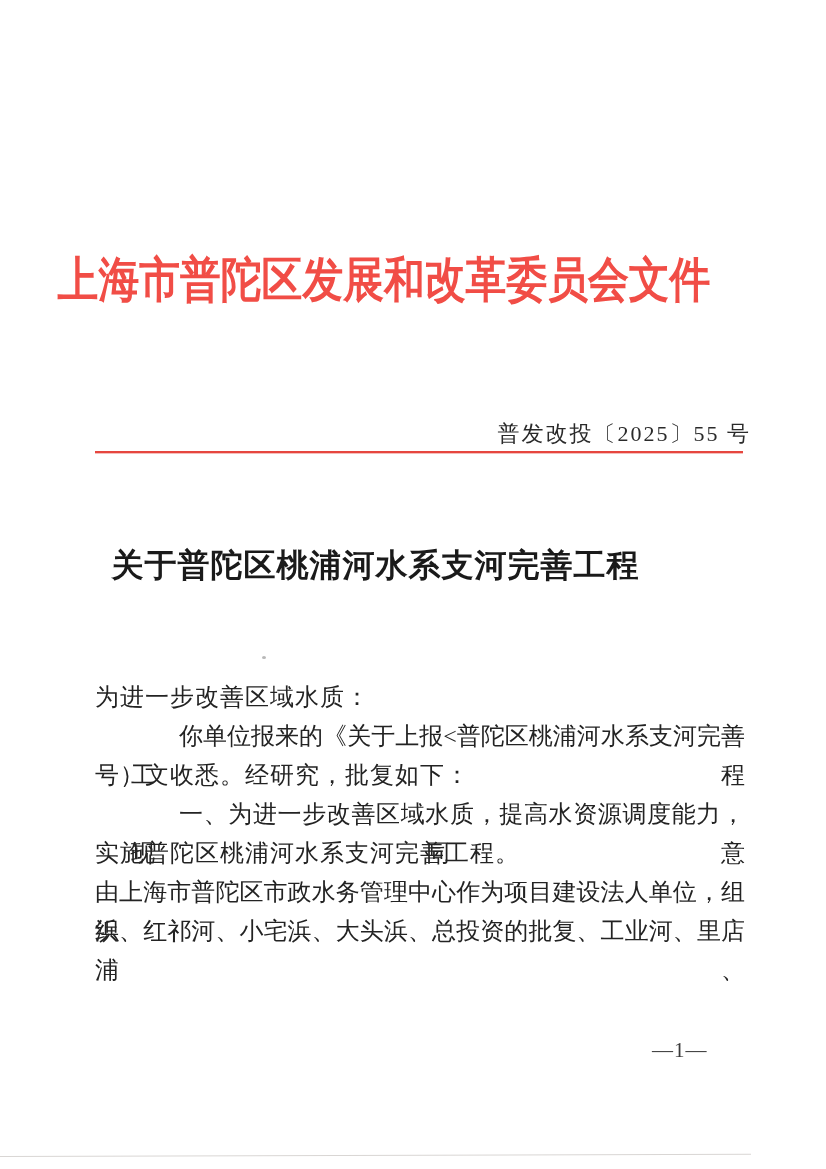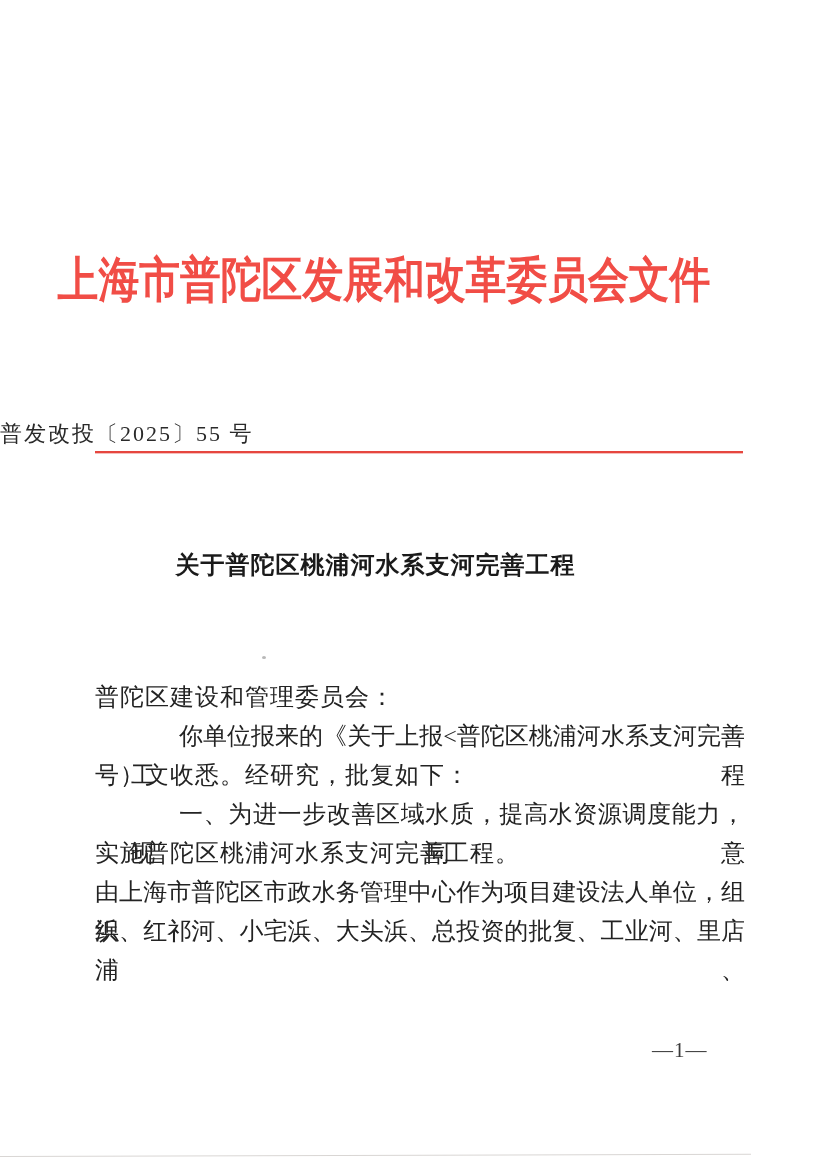--- a/index.html
+++ b/index.html
@@ -32,21 +32,21 @@
     transform: scaleX(0.85);
     transform-origin: center;
     letter-spacing: 0px;
   }
   
   .doc-number {
     position: absolute;
     top: 419px;
     left: 0;
     width: 100%;
-    text-align: left;
+    text-align: right;
     font-size: 22px;
     color: #2a2a2a;
     letter-spacing: 2px;
   }
   
   .red-line {
     position: absolute;
     top: 451px;
     left: 95px;
     width: 648px;
@@ -58,21 +58,21 @@
   .doc-title {
     position: absolute;
     top: 543px;
     left: 0;
     width: 100%;
     text-align: center;
     font-weight: bold;
     color: #1a1a1a;
   }
   .doc-title .title-line {
-    font-size: 24px;
+    font-size: 32px;
     line-height: 45px;
     letter-spacing: 1px;
   }
   
   .speck {
     position: absolute;
     top: 656px;
     left: 262px;
     width: 4px;
     height: 3px;
@@ -139,21 +139,21 @@
 
   <div class="red-line"></div>
 
   <div class="doc-title">
     <div class="title-line">关于普陀区桃浦河水系支河完善工程</div>
   </div>
 
   <div class="speck"></div>
 
   <div class="body-text">
-    <div class="line">普陀区建设和管理委员会：</div>
+    <div class="line">为进一步改善区域水质：</div>
     <div class="line indent fill">你单位报来的《关于上报&lt;普陀区桃浦河水系支河完善工程</div>
     <div class="line">号）文收悉。经研究，批复如下：</div>
     <div class="line indent fill">一、为进一步改善区域水质，提高水资源调度能力，现同意</div>
     <div class="line">实施普陀区桃浦河水系支河完善工程。</div>
     <div class="line fill">由上海市普陀区市政水务管理中心作为项目建设法人单位，组织</div>
     <div class="line fill">浜、红祁河、小宅浜、大头浜、总投资的批复、工业河、里店浦、</div>
   </div>
 
   <div class="page-number">—1—</div>
 

